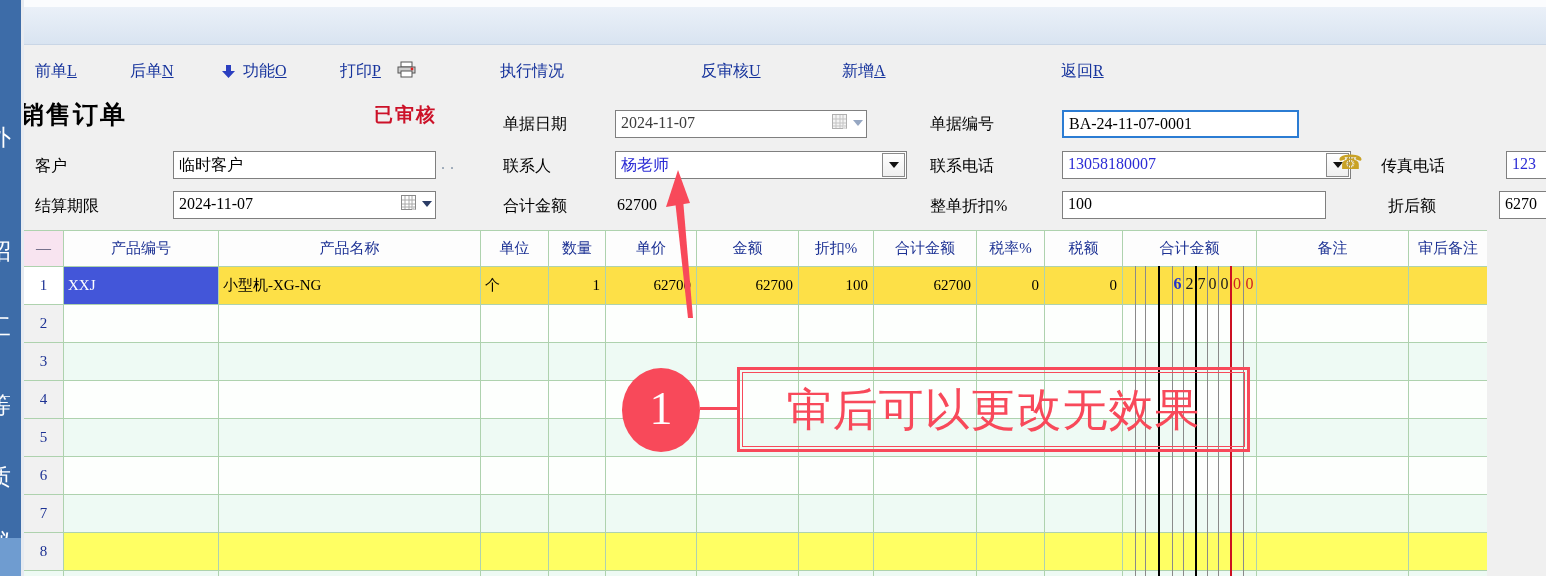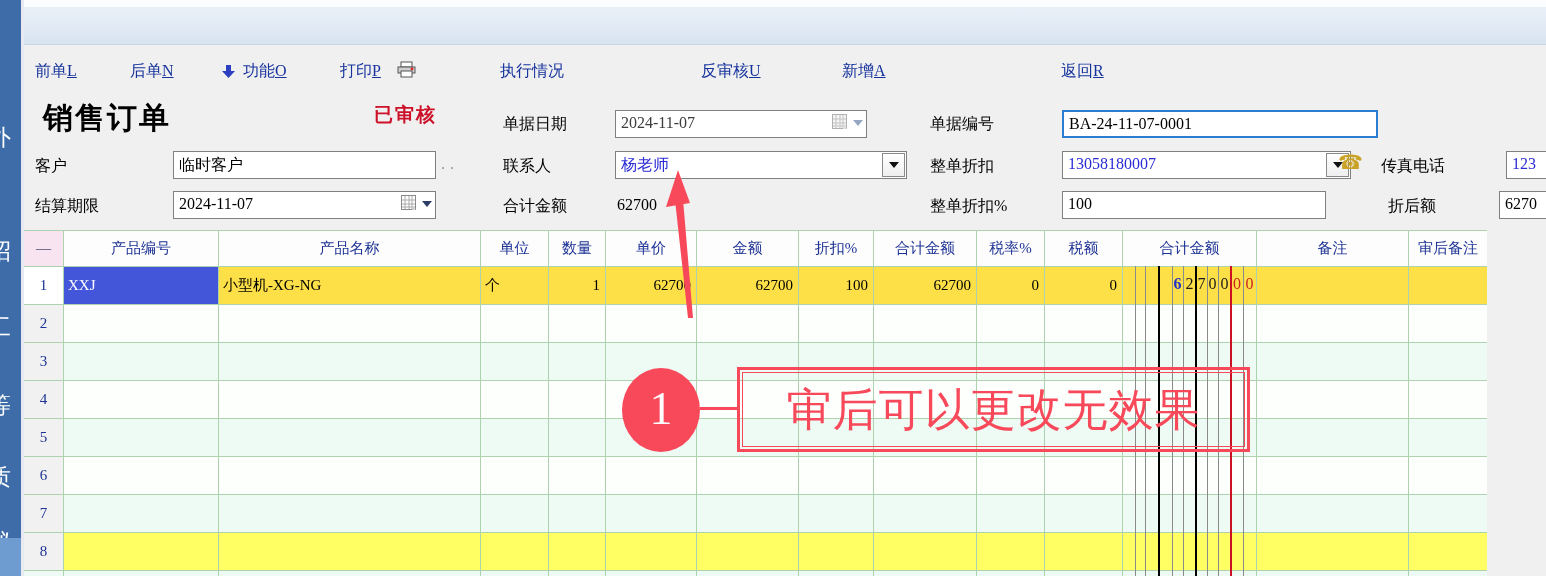--- a/index.html
+++ b/index.html
@@ -23,21 +23,21 @@
   .title-text { left:54px; top:15px; font-size:17px; color:#8e949d; }
   .title-icon { left:28px; top:10px; }
 
   
   .tb-item { top:61px; font-size:16px; color:#16339c; cursor:pointer; white-space:nowrap; z-index:4; }
   .tb-item .hk { text-decoration:underline; }
   .fn-arrow { top:64px; left:222px; z-index:4; }
   .printer { top:61px; left:397px; z-index:4; }
 
   
-  .form-title { left:43px; top:98px; font-size:30px; font-weight:bold; letter-spacing:2px;text-align:right; }
+  .form-title { left:19px; top:98px; font-size:25px; font-weight:bold; letter-spacing:2px;text-align:right; }
   .stamp { left:374px; top:102px; font-size:19px; font-weight:bold; color:#cc1128; letter-spacing:2px; }
 
   .flabel { font-size:16px; white-space:nowrap; }
   .fvalue { font-size:16px; }
   .input { background:#fff; border:1px solid #7f7f7f; height:28px; font-size:16px;
            padding:3px 4px 0 5px; overflow:hidden; white-space:nowrap; }
   .blue-border { border:2px solid #2b7cd3; }
   .blue-text { color:#2b2bd5; }
   .combo-btn { position:absolute; right:1px; top:1px; width:23px; height:24px;
     background:linear-gradient(#ffffff,#efefef); border:1px solid #8a8a8a;
@@ -146,35 +146,35 @@
   <span class="cal-wrap">
     <svg width="17" height="17" viewBox="0 0 17 17">
         <rect x="0.5" y="0.5" width="14" height="14" fill="#f4f4f4" stroke="#b0b0b0"></rect>
         <path d="M4 1 V14 M8 1 V14 M11 1 V14 M1 5 H14 M1 9 H14 M1 12 H14" stroke="#c4c4c4" stroke-width="1"></path>
         <path d="M11 11 L15 15 L11 15 Z" fill="#ddd"></path>
       </svg>
     <span class="tri-down gray"></span>
   </span>
 </div>
 <span class="abs flabel" style="left:930px;top:114px">单据编号</span>
-<div class="abs input blue-border" style="left:1062px;top:110px;width:316px"><span>BA-24-11-07-0001</span></div>
+<div class="abs input blue-border" style="left:1062px;top:110px;width:237px"><span>BA-24-11-07-0001</span></div>
 
 <span class="abs flabel" style="left:35px;top:156px">客户</span>
 <div class="abs input" style="left:173px;top:151px;width:263px"><span>临时客户</span></div>
 <span class="abs dots" style="left:441px;top:155px">..</span>
 
 <span class="abs flabel" style="left:503px;top:156px">联系人</span>
 <div class="abs input" style="left:615px;top:151px;width:292px">
   <span class="blue-text">杨老师</span>
   <span class="combo-btn">
       <span class="tri-down"></span>
     </span>
 </div>
 
-<span class="abs flabel" style="left:930px;top:156px">整单折扣</span>
+<span class="abs flabel" style="left:930px;top:156px">联系电话</span>
 <div class="abs input" style="left:1062px;top:151px;width:289px">
   <span class="blue-text">13058180007</span>
   <span class="combo-btn">
       <span class="tri-down"></span>
     </span>
 </div>
 <span class="abs" style="left:1338px;top:150px;font-size:20px;color:#c9a226">☎</span>
 <span class="abs flabel" style="left:1381px;top:156px">传真电话</span>
 <div class="abs input" style="left:1506px;top:151px;width:45px"><span class="blue-text">123</span></div>
 

